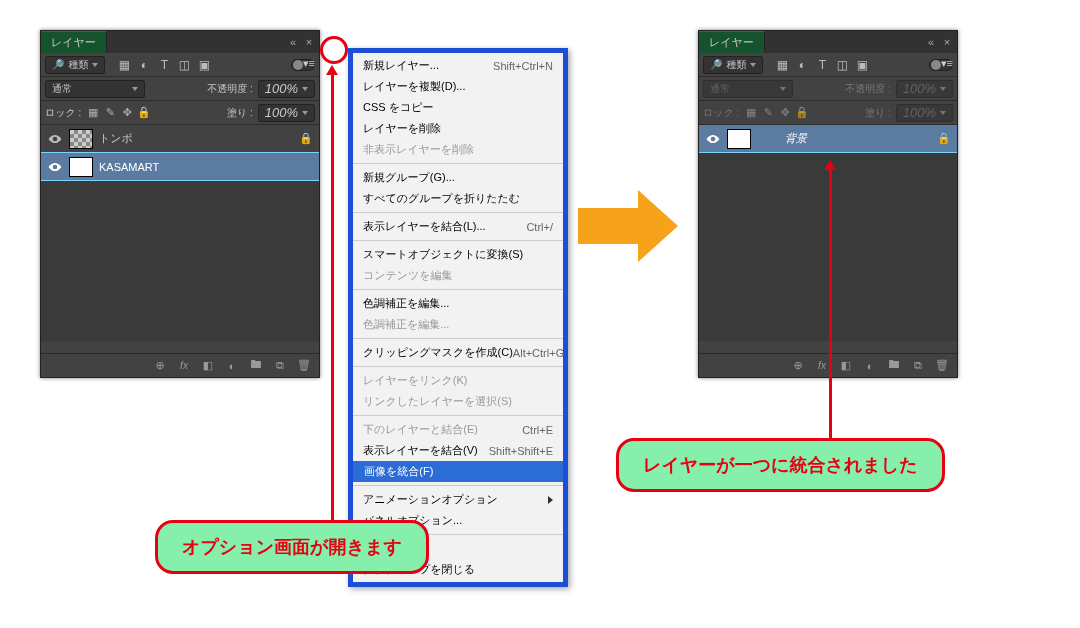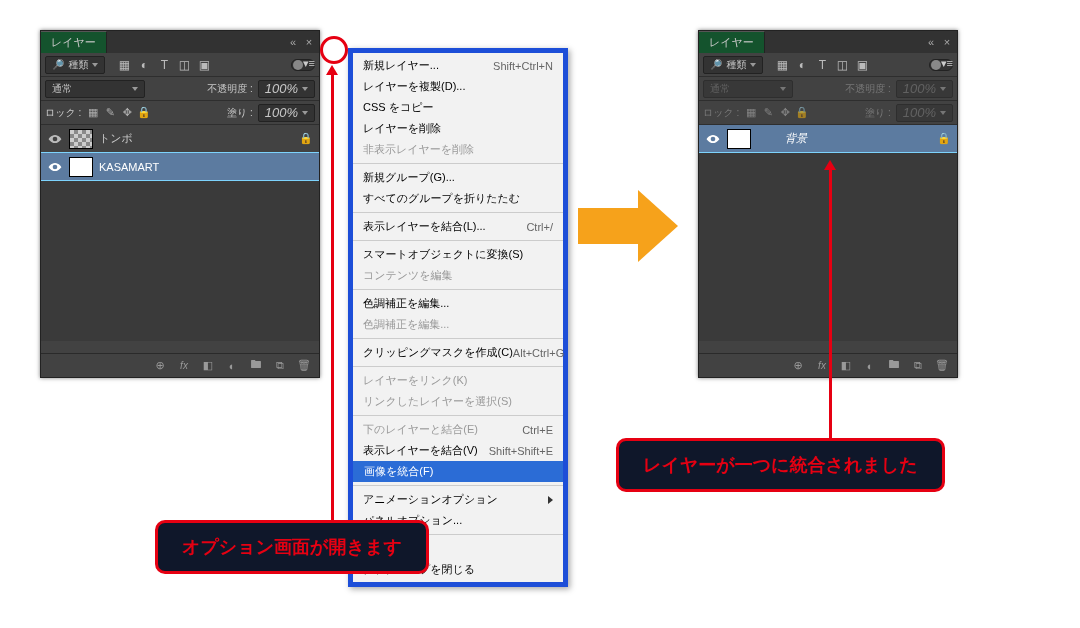--- a/index.html
+++ b/index.html
@@ -30,21 +30,21 @@
   .lockicons span{width:14px;text-align:center;color:#aaa;}
   
   .menu { position:absolute; background:#f2f2f2; border:5px solid #1d4ed8; box-shadow:2px 2px 6px rgba(0,0,0,.35); color:#000; font-size:11px; padding:2px 0; width:220px;}
   .menu .mi { display:flex; padding:3px 10px; align-items:center; white-space:nowrap;}
   .menu .mi .sc{margin-left:auto; color:#666;}
   .menu .mi.dis{color:#999;}
   .menu .mi.hl{background:#2b6cd6; color:#fff;padding-left:11px;}
   .menu .mi .sub{margin-left:auto;width:0;height:0;border-top:4px solid transparent;border-bottom:4px solid transparent;border-left:5px solid #333;}
   .menu hr{border:none;border-top:1px solid #ccc;margin:3px 0;}
   
-  .callout { position:absolute; border:3px solid #e60012; border-radius:10px; padding:12px 24px; color:#e60012; font-weight:700; font-size:18px; background:#0f172a;}
+  .callout { position:absolute; border:3px solid #e60012; border-radius:18px; padding:12px 24px; color:#e60012; font-weight:700; font-size:18px; background:#86efac;}
   .arrow-line{background:#e60012;}
   .arrow-head{width:0;height:0;border-left:6px solid transparent;border-right:6px solid transparent;border-bottom:10px solid #e60012;}
   
   .big-arrow{position:absolute; left:578px; top:190px; display:flex; align-items:center;}
   .big-arrow .shaft{width:60px;height:36px;background:#f6a21b;}
   .big-arrow .head{width:0;height:0;border-top:36px solid transparent;border-bottom:36px solid transparent;border-left:40px solid #f6a21b;}
   
   .redcircle{position:absolute; width:28px;height:28px;border:3px solid #e60012;border-radius:50%;}
   svg.ico{width:14px;height:14px;fill:#bbb;}
   .layer.active svg.ico{fill:#fff;}

